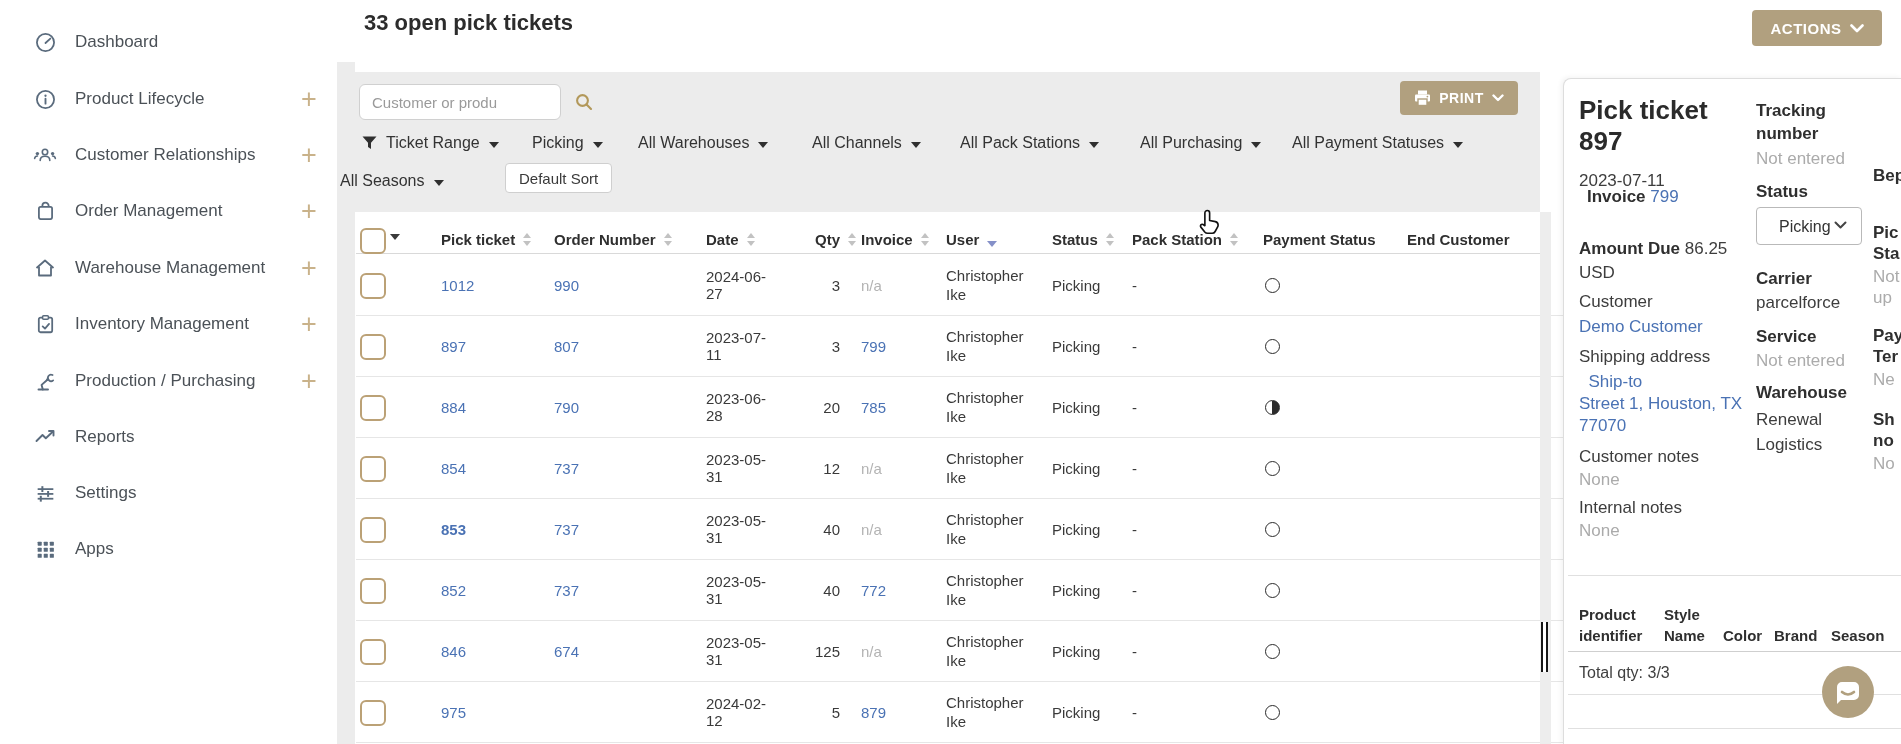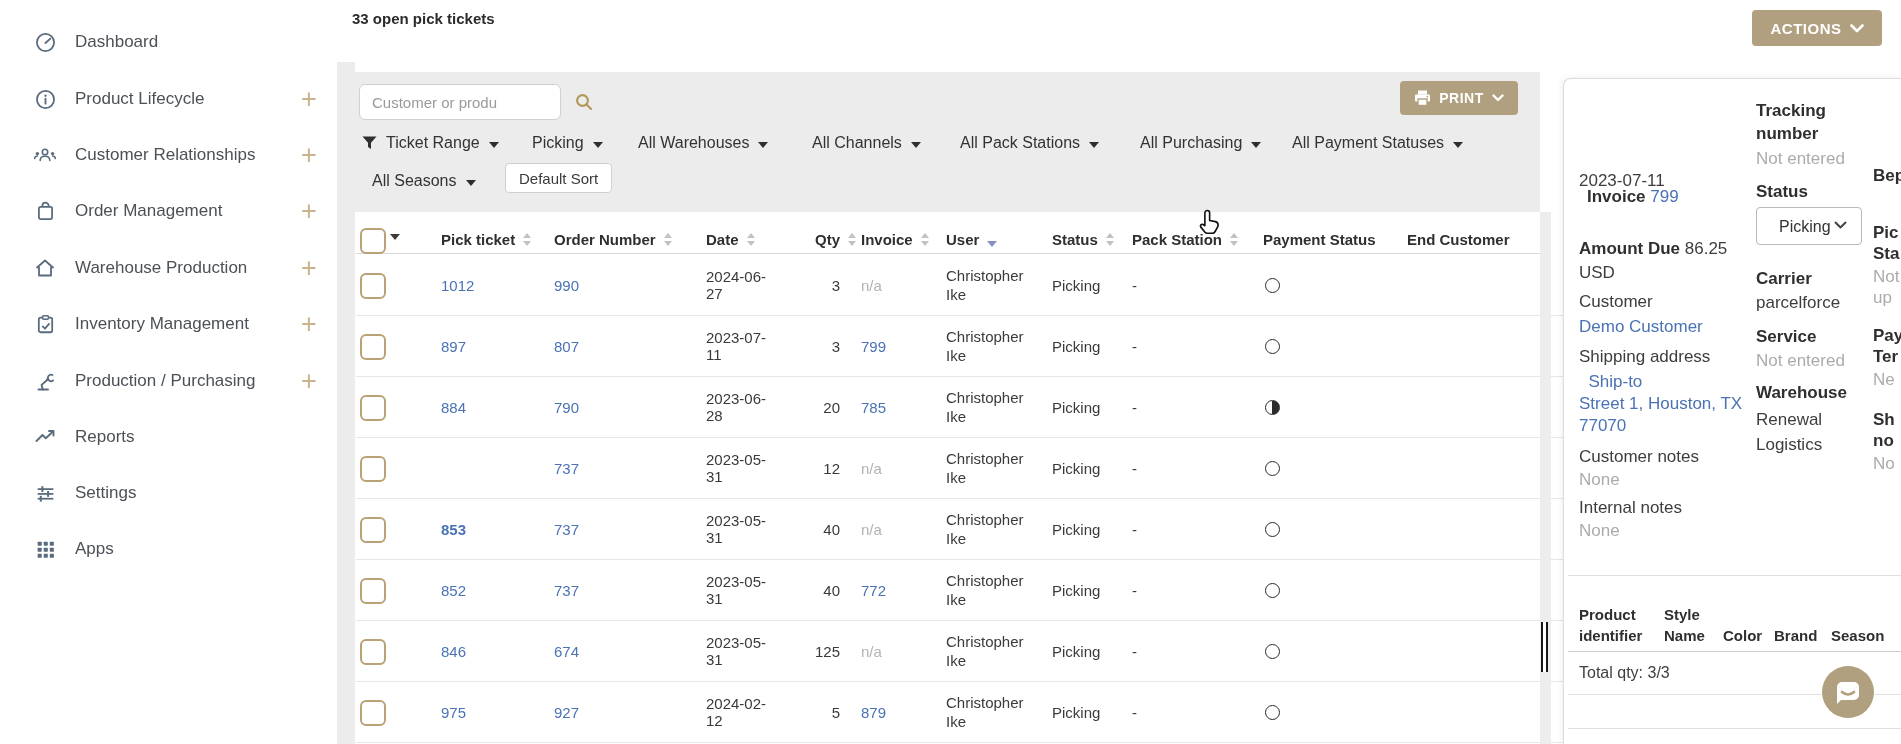--- a/index.html
+++ b/index.html
@@ -6,21 +6,21 @@
   #stage{position:relative;width:1901px;height:744px;background:#ffffff;overflow:hidden;
          font-family:"Liberation Sans",sans-serif;color:#3a3a3a;}
   
   #sidebar{position:absolute;left:0;top:0;width:337px;height:744px;background:#fff;}
   .side-item{position:absolute;left:0;width:337px;height:44px;display:flex;align-items:center;cursor:pointer;}
   .side-icon{position:absolute;left:33px;width:24px;height:24px;display:flex;align-items:center;justify-content:center;}
   .side-label{position:absolute;left:75px;font-size:17px;color:#4b5157;}
   .side-plus{position:absolute;left:301px;font-size:27px;font-weight:300;color:#c9b28a;line-height:24px;}
   #side-gap{position:absolute;left:337px;top:62px;width:18px;height:682px;background:#ececec;}
   
-  #page-title{position:absolute;left:352px;top:10px;font-size:15px;font-weight:700;color:#2c2c2c;}
+  #page-title{position:absolute;left:364px;top:10px;font-size:22px;font-weight:700;color:#2c2c2c;}
   .tan-btn{position:absolute;background:#b1a07f;color:#fff;border:none;border-radius:4px;
            display:flex;align-items:center;justify-content:center;gap:8px;font-weight:700;cursor:pointer;
            font-family:"Liberation Sans",sans-serif;}
   #actions-btn{left:1752px;top:10px;width:130px;height:36px;font-size:15px;letter-spacing:.5px;}
   #print-btn{left:1400px;top:81px;width:118px;height:34px;font-size:14px;letter-spacing:.5px;}
   .chev{display:inline-block;}
   
   #filter-panel{position:absolute;left:355px;top:72px;width:1185px;height:140px;background:#ececec;}
   #search-box{position:absolute;left:359px;top:84px;width:200px;height:34px;background:#fff;border:1px solid #d0d0d0;
               border-radius:6px;display:flex;align-items:center;}
@@ -134,21 +134,21 @@
     <span class="side-label">Order Management</span>
     <span class="side-plus">+</span>
       </div>
       <div class="side-item" style="top: 246px;">
         <span class="side-icon">
           <svg width="24" height="23" viewBox="0 0 24 22">
             <path d="M3.5 10.5 L12 3 L20.5 10.5" fill="none" stroke="#5a6b7d" stroke-width="1.8" stroke-linejoin="round"></path>
             <path d="M6 9.2 V18 H18 V9.2" fill="none" stroke="#5a6b7d" stroke-width="1.8" stroke-linejoin="round"></path>
           </svg>
         </span>
-    <span class="side-label">Warehouse Production</span>
+    <span class="side-label">Warehouse Management</span>
     <span class="side-plus">+</span>
       </div>
       <div class="side-item" style="top: 302px;">
         <span class="side-icon">
           <svg width="23" height="23" viewBox="0 0 22 22">
             <rect x="4.6" y="4.4" width="12.8" height="14" rx="1.6" fill="none" stroke="#5a6b7d" stroke-width="1.7"></rect>
             <rect x="8.2" y="2.6" width="5.6" height="3.4" rx="1" fill="#fff" stroke="#5a6b7d" stroke-width="1.5"></rect>
             <path d="M8.3 12.8 l2.2 2.2 l3.9-4.6" fill="none" stroke="#5a6b7d" stroke-width="1.7" stroke-linecap="round" stroke-linejoin="round"></path>
           </svg>
         </span>
@@ -265,21 +265,21 @@
         <span class="caret-down"></span>
       </div>
       <div class="filter-dd" style="left: 1140px;">
         <span>All Purchasing</span>
         <span class="caret-down"></span>
       </div>
       <div class="filter-dd" style="left: 1292px;">
         <span>All Payment Statuses</span>
         <span class="caret-down"></span>
       </div>
-      <div class="filter-dd row2" style="left: 372px; align-items: center;">
+      <div class="filter-dd row2" style="left: 340px; align-items: center;">
         <span>All Seasons</span>
         <span class="caret-down"></span>
       </div>
     </div>
   <button id="default-sort-btn">Default Sort</button>
 
   <div id="pt-table">
     <div id="pt-head">
       <span class="cbx" style="top:3px;"></span>
       <span style="position:absolute;left:34px;top:9px;width:0;height:0;border-left:5px solid transparent;border-right:5px solid transparent;border-top:6px solid #3a3a3a;"></span>
@@ -408,20 +408,23 @@
           </div>
     <div class="cell" style="left:696px;width:78px;">Picking</div>
     <div class="cell" style="left:776px;width:128px;">-</div>
     <div class="cell" style="left:909px;width:146px;">
             <span class="pay-circle half"></span>
           </div>
     <div class="cell" style="left:1051px;width:132px;"></div>
         </div>
         <div class="trow">
           <span class="cbx" style="top:18px;"></span>
+    <div class="cell" style="left:85px;width:112px;">
+            <span class="link">854</span>
+          </div>
     <div class="cell" style="left:198px;width:150px;">
             <span class="link">737</span>
           </div>
     <div class="cell" style="left:350px;width:70px;">2023-05-31</div>
     <div class="cell" style="left:420px;width:64px;justify-content:flex-end;">12</div>
     <div class="cell" style="left:505px;width:85px;">
             <span class="na">n/a</span>
           </div>
     <div class="cell user-cell" style="left:590px;width:100px;">
             <span>Christopher<br>Ike</span>
@@ -500,23 +503,20 @@
     <div class="cell" style="left:909px;width:146px;">
             <span class="pay-circle"></span>
           </div>
     <div class="cell" style="left:1051px;width:132px;"></div>
         </div>
         <div class="trow">
           <span class="cbx" style="top:18px;"></span>
     <div class="cell" style="left:85px;width:112px;">
             <span class="link">975</span>
           </div>
-    <div class="cell" style="left:198px;width:150px;">
-            <span class="link">927</span>
-          </div>
     <div class="cell" style="left:350px;width:70px;">2024-02-12</div>
     <div class="cell" style="left:420px;width:64px;justify-content:flex-end;">5</div>
     <div class="cell" style="left:505px;width:85px;">
             <span class="link">879</span>
           </div>
     <div class="cell user-cell" style="left:590px;width:100px;">
             <span>Christopher<br>Ike</span>
           </div>
     <div class="cell" style="left:696px;width:78px;">Picking</div>
     <div class="cell" style="left:776px;width:128px;">-</div>
@@ -525,20 +525,21 @@
           </div>
     <div class="cell" style="left:1051px;width:132px;"></div>
         </div>
       </div>
   </div>
 
   <div id="scroll-track"></div>
   <div id="scroll-thumb"></div>
 
   <aside id="detail-panel">
+    <div id="dp-title" class="dp">Pick ticket 897</div>
     <div class="dp dp-col1 dp-text" style="top:92px;">2023-07-11</div>
     <div class="dp dp-col1" style="top:108px;margin-left:8px;">
       <span class="dp-bold">Invoice</span>
       <span class="link">799</span>
     </div>
     <div class="dp dp-col1" style="top:158px;line-height:24px;">
       <span class="dp-bold">Amount Due</span>
       <span class="dp-text">86.25 USD</span>
     </div>
     <div class="dp dp-col1 dp-text" style="top:213px;">Customer</div>

